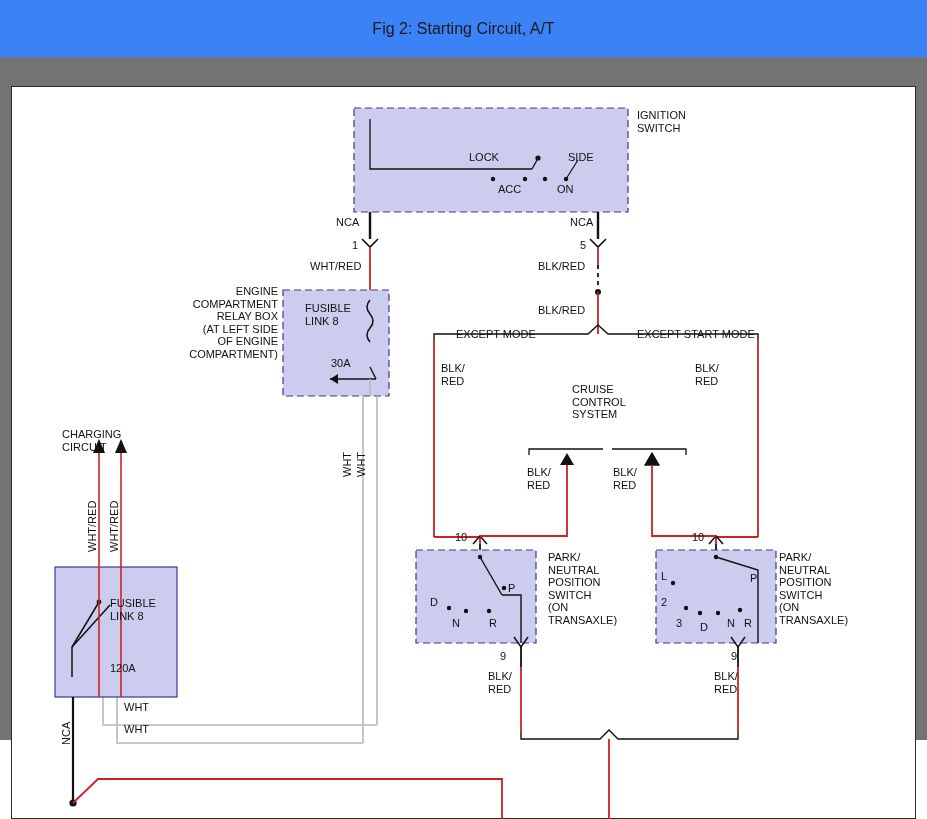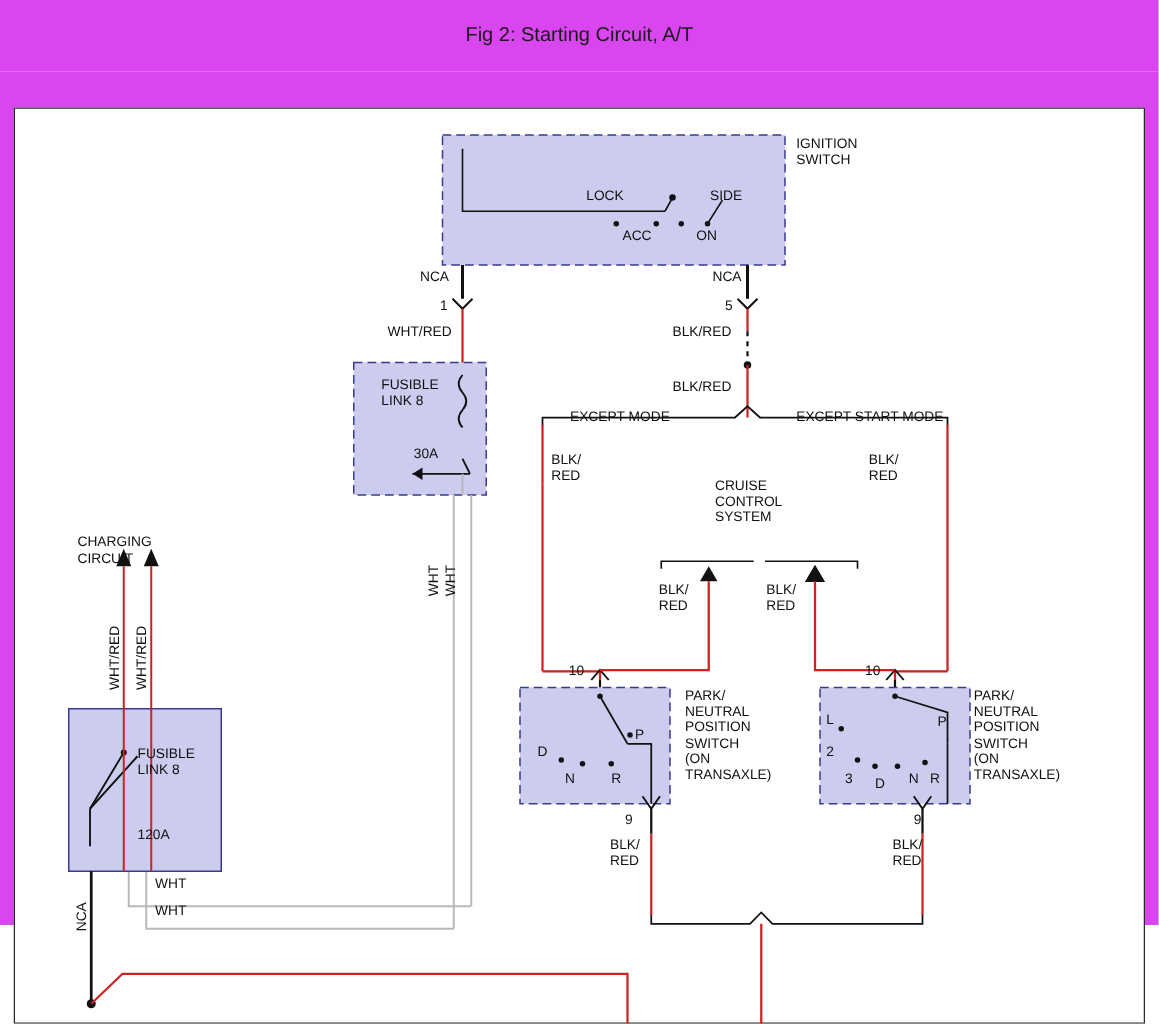--- a/index.html
+++ b/index.html
@@ -10,38 +10,38 @@
   body {
     width: 927px;
     height: 819px;
     font-family: "Liberation Sans", sans-serif;
     overflow: hidden;
     position: relative;
   }
   #header-bar {
     width: 927px;
     height: 57px;
-    background: #d946ef;
+    background: #3b82f6;
     display: flex;
     align-items: center;
     justify-content: center;
     box-sizing: border-box;
   }
   #header-title {
     font-size: 16px;
     color: #1a1a1a;
     font-family: "Liberation Sans", sans-serif;
   }
   #diagram-area {
     position: absolute;
     left: 0;
     top: 57px;
     width: 927px;
     height: 683px;
-    background: #d946ef;
+    background: #737373;
   }
   #diagram-frame {
     position: absolute;
     left: 11px;
     top: 29px;
     width: 905px;
     height: 733px;
     border: 1px solid #2a2a2a;
     box-sizing: border-box;
     background: #ffffff;
@@ -264,20 +264,26 @@
   <div class="lbl" style="left:744px; top:560px;">R</div>
   <div class="lbl" style="left:750px; top:515px;">P</div>
 
   <div class="lbl" style="left:500px; top:593px;">9</div>
   <div class="lbl" style="left:731px; top:593px;">9</div>
   <div class="lbl" style="left:488px; top:613px;">BLK/
 RED</div>
   <div class="lbl" style="left:714px; top:613px;">BLK/
 RED</div>
 
+  <div class="lbl r" style="left:168px; top:228px; width:110px;">ENGINE
+COMPARTMENT
+RELAY BOX
+(AT LEFT SIDE
+OF ENGINE
+COMPARTMENT)</div>
   <div class="lbl" style="left:305px; top:245px;">FUSIBLE
 LINK 8</div>
   <div class="lbl" style="left:331px; top:271px;margin-top:29px;">30A</div>
 
   <div class="lbl c" style="left:62px; top:355px; width:98px;margin-top:16px;">CHARGING
 CIRCUIT</div>
 
   <div class="lbl" style="left:110px; top:540px;">FUSIBLE
 LINK 8</div>
   <div class="lbl" style="left:110px; top:566px;margin-top:39px;">120A</div>

